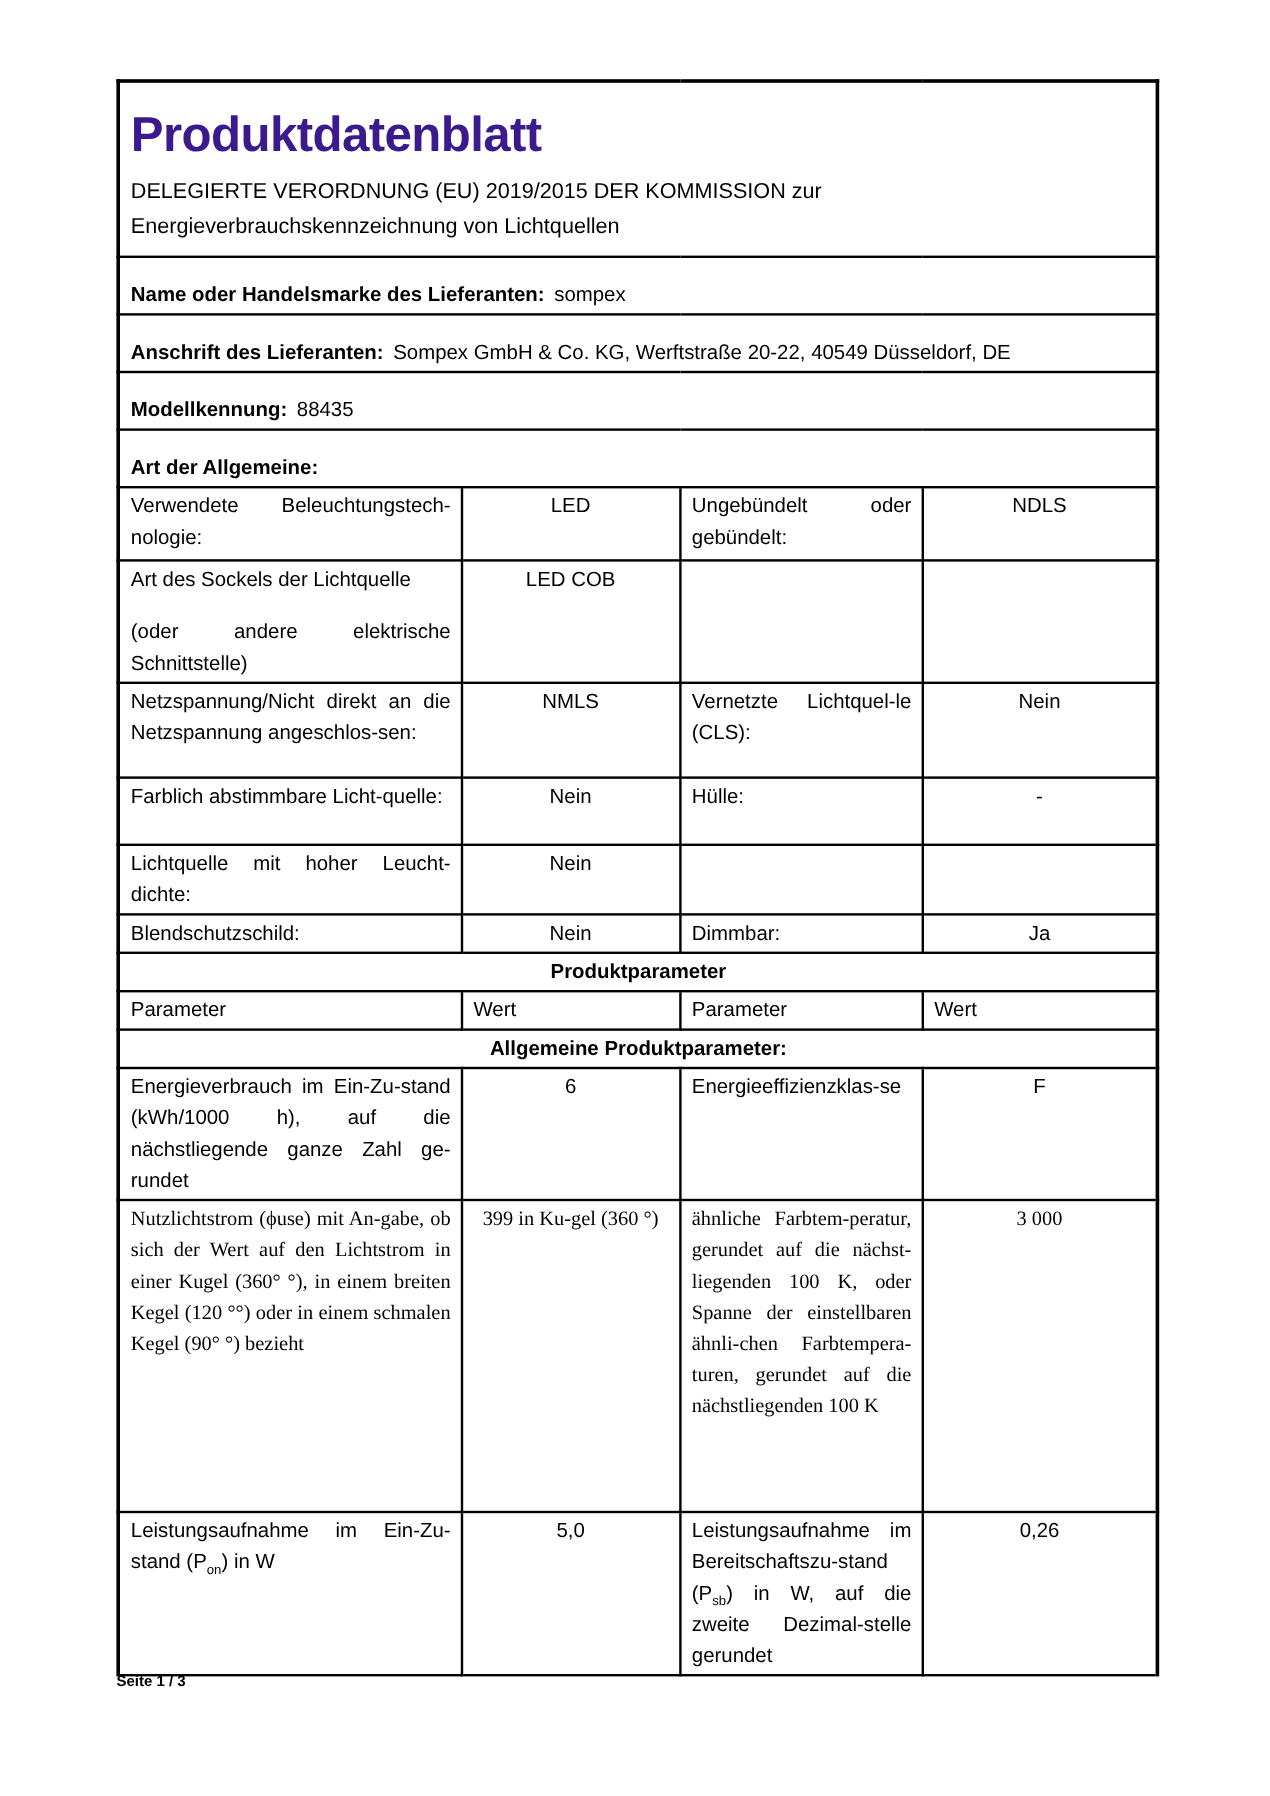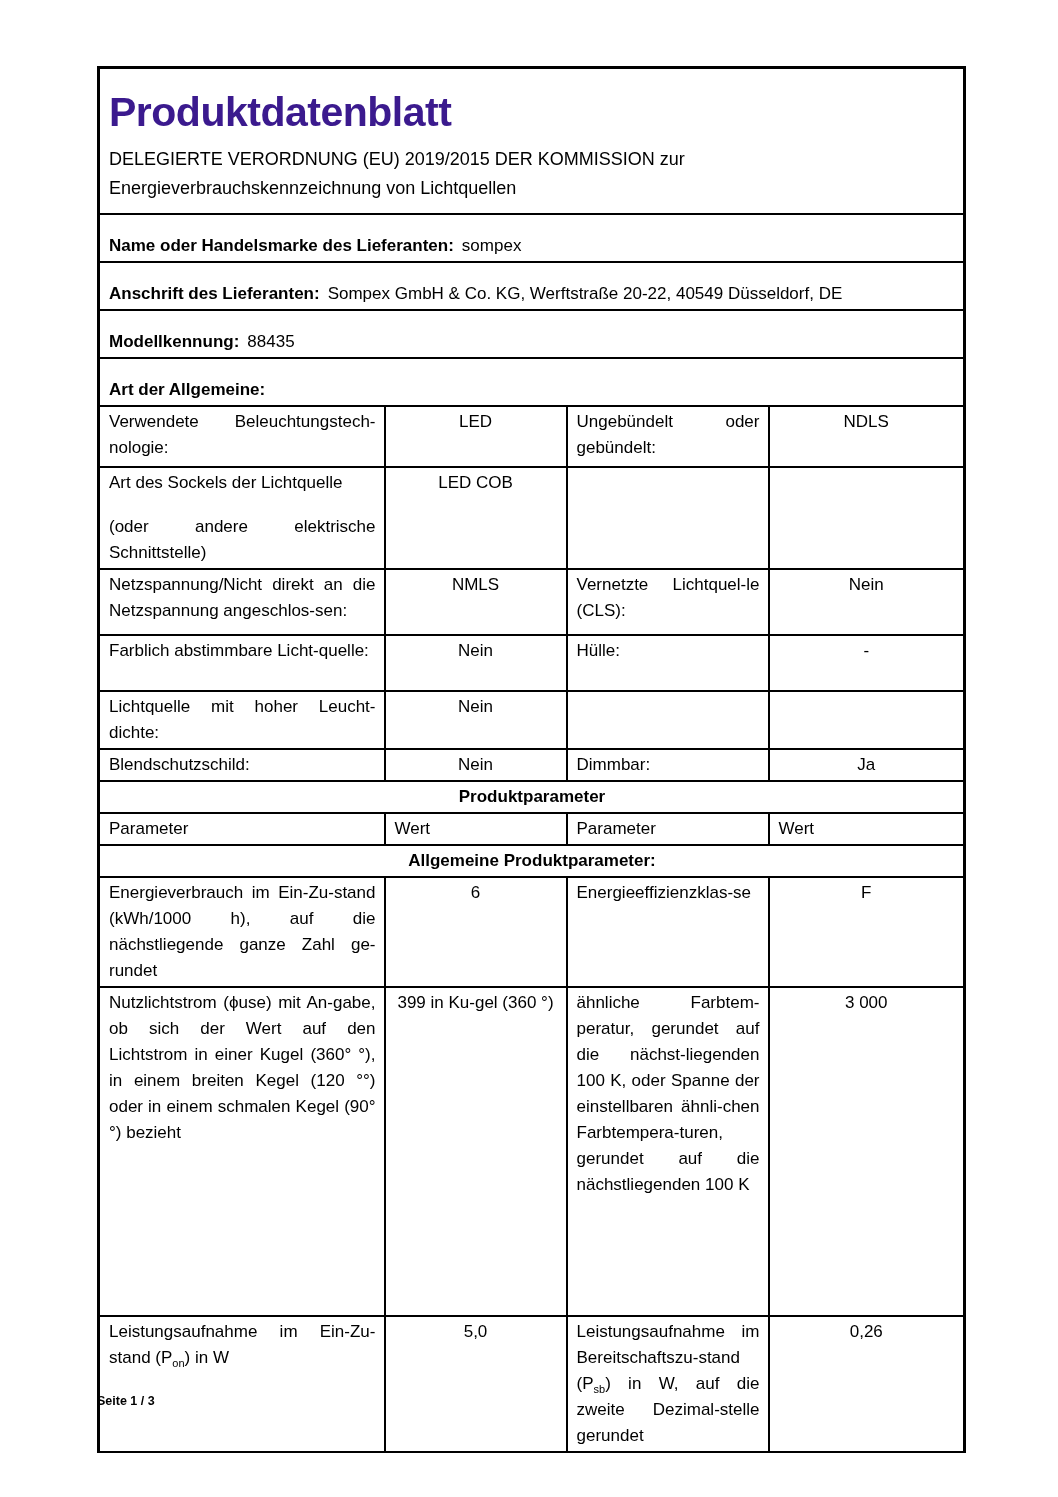--- a/index.html
+++ b/index.html
@@ -123,21 +123,21 @@
     </tr>
     <tr style="height:92px;">
       <td class="c-param">
         <div>Art des Sockels der Lichtquelle</div>
         <div class="para2">(oder andere elektrische Schnittstelle)</div>
       </td>
       <td class="c-val">LED COB</td>
       <td class="c-param"></td>
       <td class="c-val"></td>
     </tr>
-    <tr style="height:66px;">
+    <tr style="height:79px;">
       <td class="c-param">Netzspannung/Nicht direkt an die Netzspannung angeschlos-sen:</td>
       <td class="c-val">NMLS</td>
       <td class="c-param">Vernetzte Lichtquel-le (CLS):</td>
       <td class="c-val">Nein</td>
     </tr>
     <tr style="height:56px;">
       <td class="c-param">Farblich abstimmbare Licht-quelle:</td>
       <td class="c-val">Nein</td>
       <td class="c-param">Hülle:</td>
       <td class="c-val">-</td>
@@ -167,21 +167,21 @@
     <tr style="height:30px;">
       <td colspan="4" class="c-section">Allgemeine Produktparameter:</td>
     </tr>
 
     <tr style="height:110px;padding-left:25px;">
       <td class="c-param">Energieverbrauch im Ein-Zu-stand (kWh/1000 h), auf die nächstliegende ganze Zahl ge-rundet</td>
       <td class="c-val">6</td>
       <td class="c-param">Energieeffizienzklas-se</td>
       <td class="c-val">F</td>
     </tr>
-    <tr style="height:329px;">
+    <tr style="height:260px;font-family:Liberation Serif, serif;">
       <td class="c-param">Nutzlichtstrom (ϕuse) mit An-gabe, ob sich der Wert auf den Lichtstrom in einer Kugel (360° °), in einem breiten Kegel (120 °°) oder in einem schmalen Kegel (90° °) bezieht</td>
       <td class="c-val">399 in Ku-gel (360 °)</td>
       <td class="c-param">ähnliche Farbtem-peratur, gerundet auf die nächst-liegenden 100 K, oder Spanne der einstellbaren ähnli-chen Farbtempera-turen, gerundet auf die nächstliegenden 100 K</td>
       <td class="c-val">3 000</td>
     </tr>
     <tr style="height:135px;">
       <td class="c-param"><span>Leistungsaufnahme im Ein-Zu-stand (P</span><sub>on</sub><span>) in W</span></td>
       <td class="c-val">5,0</td>
       <td class="c-param"><span>Leistungsaufnahme im Bereitschaftszu-stand (P</span><sub>sb</sub><span>) in W, auf die zweite Dezimal-stelle gerundet</span></td>
       <td class="c-val">0,26</td>

